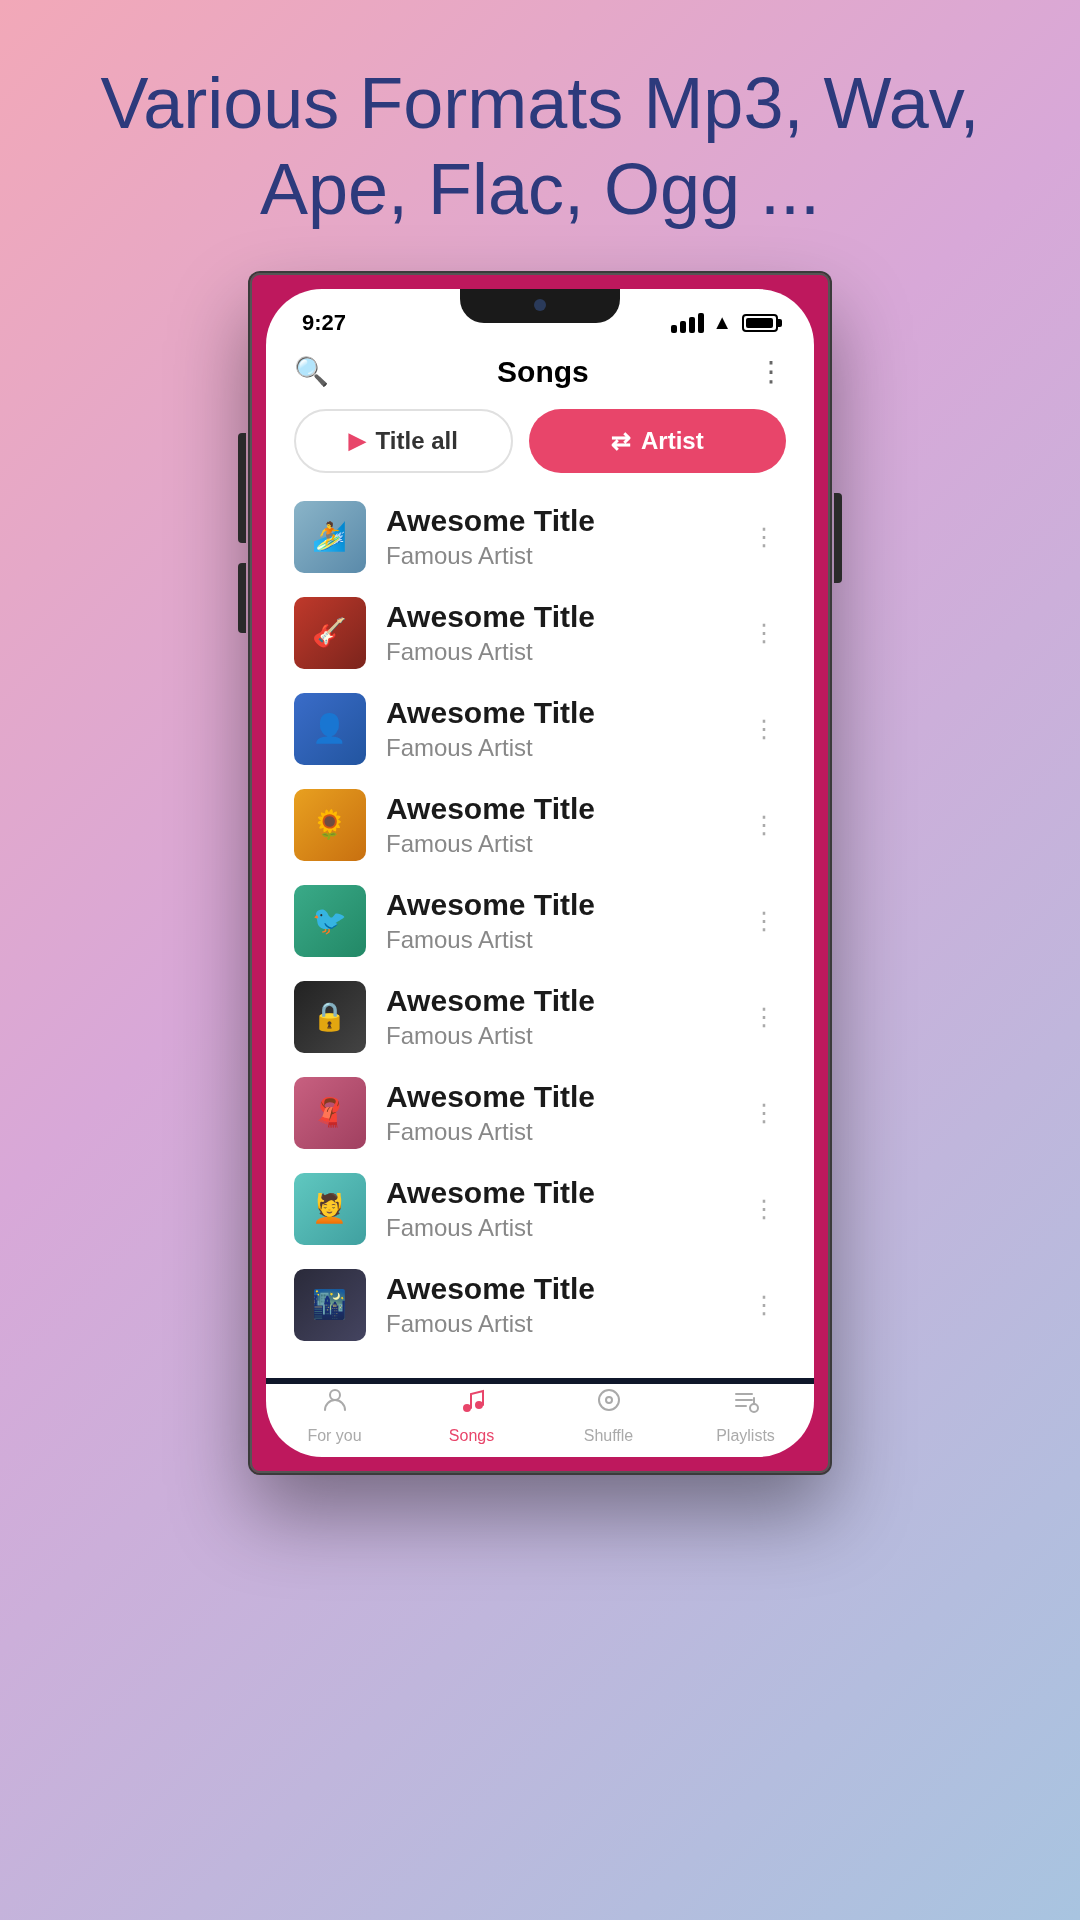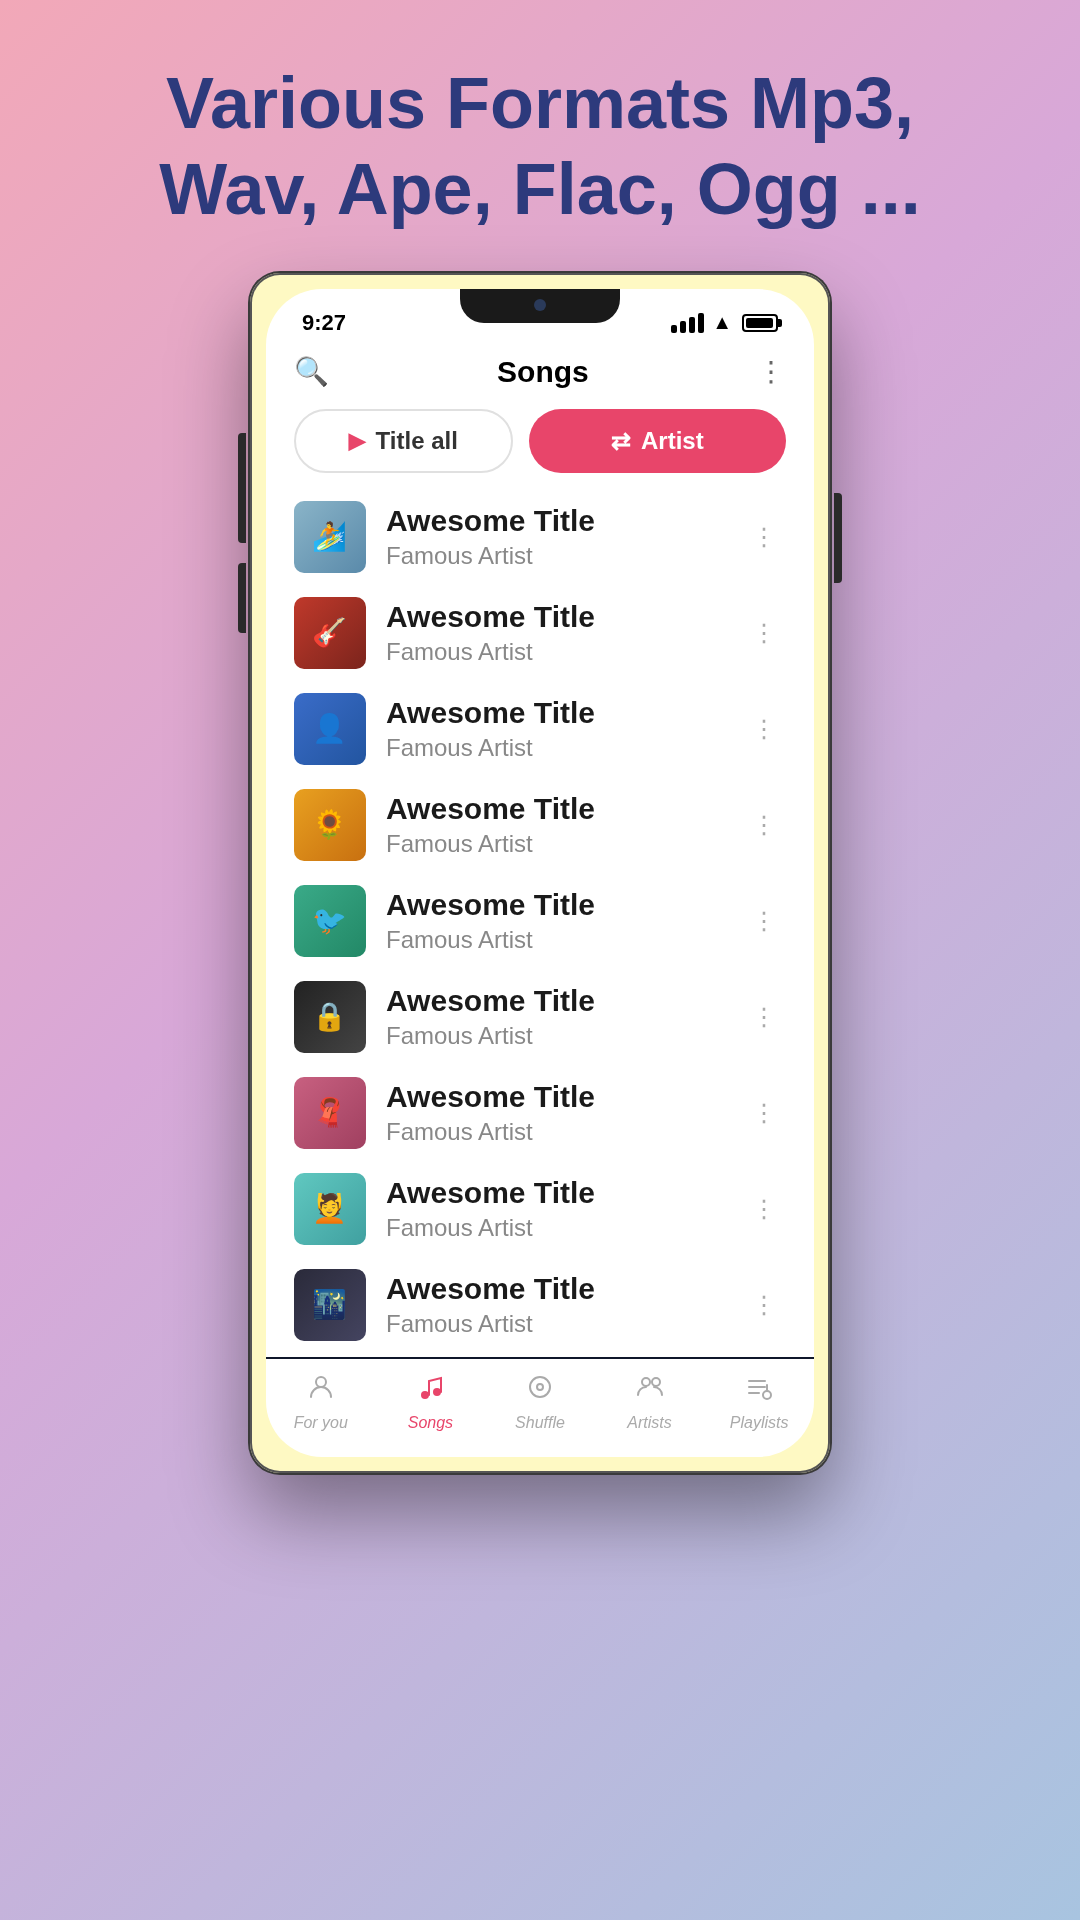--- a/index.html
+++ b/index.html
@@ -13,39 +13,39 @@
       flex-direction: column;
       align-items: center;
       justify-content: flex-start;
       font-family: -apple-system, BlinkMacSystemFont, 'Helvetica Neue', sans-serif;
       overflow: hidden;
     }
 
     .headline {
       color: #2d3a7c;
       font-size: 72px;
-      font-weight: 700;
+      font-weight: 400;
       text-align: center;
       padding: 60px 80px 40px;
       line-height: 1.2;
     }
 
     .phone-wrapper {
       position: relative;
       width: 580px;
       height: 1200px;
       flex-shrink: 0;
     }
 
     
     .phone-frame {
       position: absolute;
       inset: 0;
-      background: #fef9c3;
-      border-radius: 30px;
+      background: #be185d;
+      border-radius: 10px;
       box-shadow:
         0 0 0 2px #3a3a3a,
         0 40px 80px rgba(0,0,0,0.4),
         inset 0 0 0 2px #555;
       padding-left: 48px;
     }
 
     
     .btn-vol-up {
       position: absolute;
@@ -334,25 +334,24 @@
       color: #aaa;
       font-size: 24px;
       padding: 8px;
       cursor: pointer;
       letter-spacing: 2px;
     }
 
     
     .bottom-nav {
       display: flex;
-      height: 100px;
-      border-top: 2px solid #0f172a;
+      height: 79px;
+      border-top: 6px solid #0f172a;
       flex-shrink: 0;
       padding-bottom: 10px;
-      font-style: italic;
     }
 
     .nav-item {
       flex: 1;
       display: flex;
       flex-direction: column;
       align-items: center;
       justify-content: center;
       gap: 6px;
       cursor: pointer;
@@ -552,31 +551,20 @@
             <svg width="28" height="28" viewBox="0 0 28 28" fill="none" xmlns="http://www.w3.org/2000/svg">
               <circle cx="14" cy="14" r="10" stroke="#aaa" stroke-width="2" fill="none"></circle>
               <circle cx="14" cy="14" r="3" stroke="#aaa" stroke-width="2" fill="none"></circle>
             </svg>
           </span>
           <span class="nav-label">Shuffle</span>
         </div>
         <div class="nav-item">
           <span class="nav-icon">
             <svg width="28" height="28" viewBox="0 0 28 28" fill="none" xmlns="http://www.w3.org/2000/svg">
-              <circle cx="10" cy="9" r="4" stroke="#aaa" stroke-width="2" fill="none"></circle>
-              <path d="M2 22c0-4.418 3.582-8 8-8" stroke="#aaa" stroke-width="2" stroke-linecap="round" fill="none"></path>
-              <circle cx="20" cy="9" r="4" stroke="#aaa" stroke-width="2" fill="none"></circle>
-              <path d="M26 22c0-4.418-3.582-8-8-8" stroke="#aaa" stroke-width="2" stroke-linecap="round" fill="none"></path>
-            </svg>
-          </span>
-          <span class="nav-label">Artists</span>
-        </div>
-        <div class="nav-item">
-          <span class="nav-icon">
-            <svg width="28" height="28" viewBox="0 0 28 28" fill="none" xmlns="http://www.w3.org/2000/svg">
               <line x1="4" y1="8" x2="20" y2="8" stroke="#aaa" stroke-width="2" stroke-linecap="round"></line>
               <line x1="4" y1="14" x2="20" y2="14" stroke="#aaa" stroke-width="2" stroke-linecap="round"></line>
               <line x1="4" y1="20" x2="14" y2="20" stroke="#aaa" stroke-width="2" stroke-linecap="round"></line>
               <circle cx="22" cy="22" r="4" stroke="#aaa" stroke-width="2" fill="none"></circle>
               <line x1="22" y1="18" x2="22" y2="12" stroke="#aaa" stroke-width="2" stroke-linecap="round"></line>
             </svg>
           </span>
           <span class="nav-label">Playlists</span>
         </div>
       </div>

